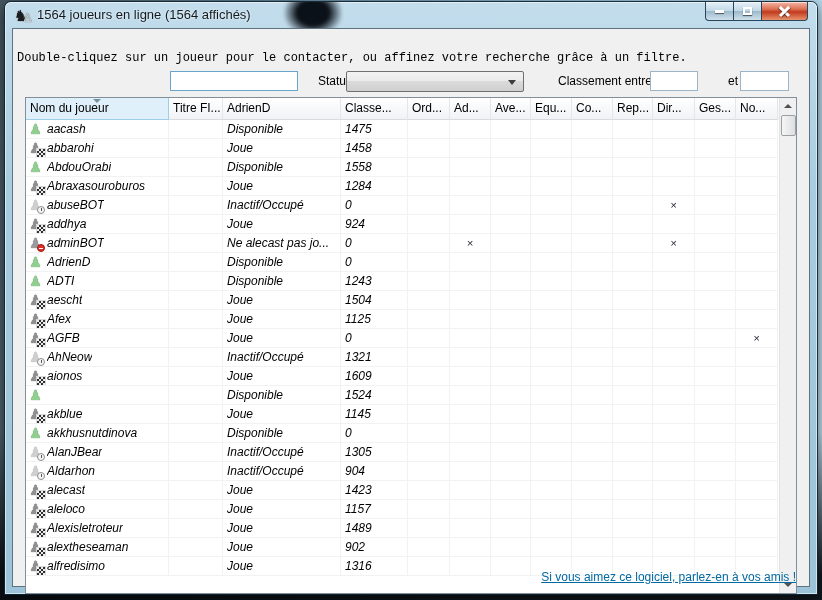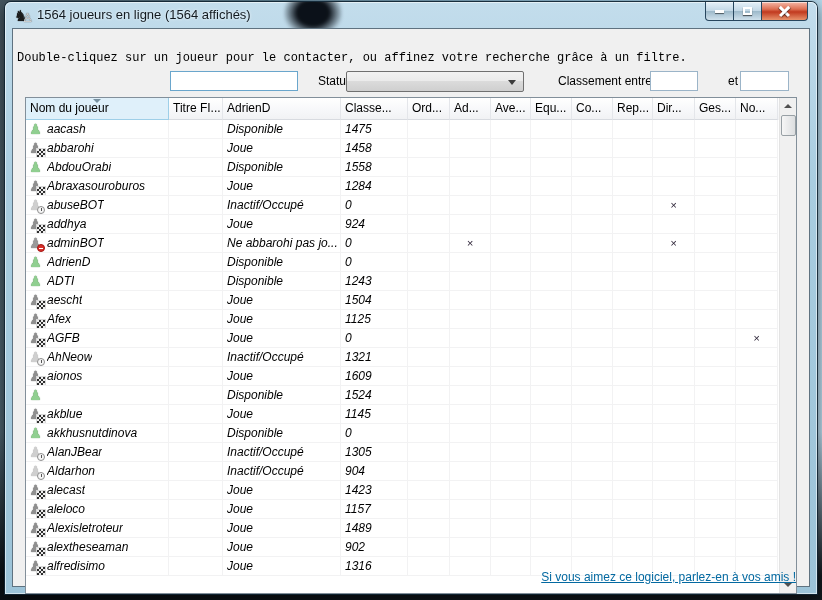--- a/index.html
+++ b/index.html
@@ -307,21 +307,21 @@
               <div class="td flag c12"></div>
             </div>
             <div class="tr">
               <div class="td name c0">
                 <span class="pawn refuses">
                   <span class="badge no"></span>
                 </span>
                 <span class="nm">adminBOT</span>
               </div>
               <div class="td c1"></div>
-              <div class="td c2">Ne abbarohi pas jo...</div>
+              <div class="td c2">Ne alecast pas jo...</div>
               <div class="td c3">0</div>
               <div class="td flag c4"></div>
               <div class="td flag c5">×</div>
               <div class="td flag c6"></div>
               <div class="td flag c7"></div>
               <div class="td flag c8"></div>
               <div class="td flag c9"></div>
               <div class="td flag c10">×</div>
               <div class="td flag c11"></div>
               <div class="td flag c12"></div>

